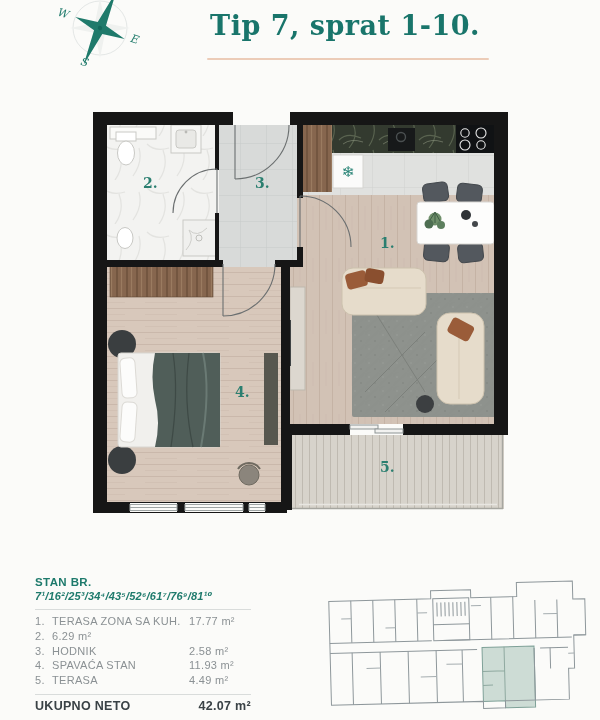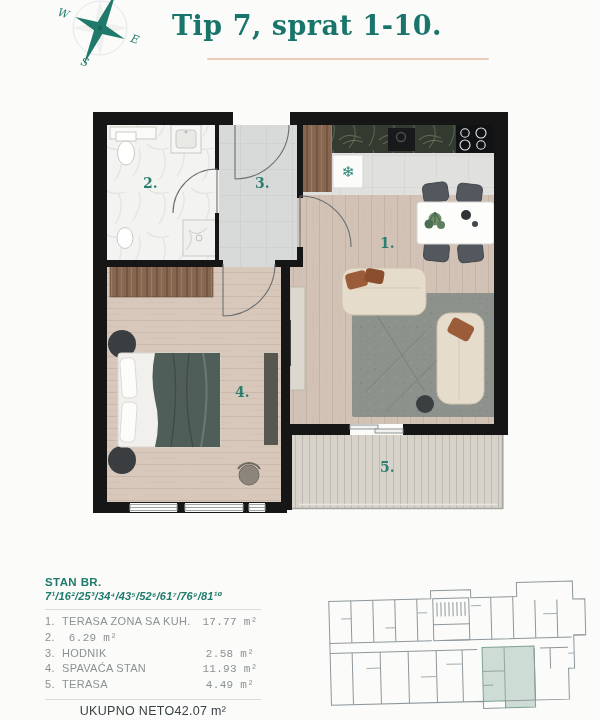--- a/index.html
+++ b/index.html
@@ -1,39 +1,39 @@
 <!DOCTYPE html>
 <html><head>
 <meta charset="utf-8">
 <style>
   html,body{margin:0;padding:0;}
   body{width:600px;height:720px;background:#fbfbf9;font-family:"Liberation Sans","DejaVu Sans",sans-serif;}
   #stage{position:relative;width:600px;height:720px;overflow:hidden;background:#fbfbf9;}
 
   
   #compass{position:absolute;left:38px;top:0;}
-  #title{position:absolute;left:172px;top:10px;width:314px;text-align:left;
+  #title{position:absolute;left:188px;top:10px;width:314px;text-align:center;
          font-family:"DejaVu Serif","Liberation Serif",serif;font-size:27px;font-weight:600;
          color:#19756b;letter-spacing:.5px;}
   #title-underline{position:absolute;left:207px;top:58px;width:282px;height:2px;background:#ecccb8;border-radius:1px;}
 
   
   #plan{position:absolute;left:85px;top:92px;width:430px;height:430px;}
 
   
-  #legend{position:absolute;left:45px;top:576px;width:216px;}
+  #legend{position:absolute;left:35px;top:576px;width:216px;}
   .stanbr{color:#1e7a6c;font-weight:bold;font-size:11.5px;letter-spacing:.4px;}
   .stannums{color:#1e7a6c;font-weight:bold;font-size:11px;letter-spacing:.2px;margin-top:2px;font-style:italic;}
   .divider{height:1px;background:#d9dcdb;margin:6px 0 4px 0;}
   .lrow{display:flex;align-items:baseline;font-size:11px;color:#8b9194;line-height:14.8px;letter-spacing:.3px;}
   .lrow .n{width:17px;}
   .lrow .nm{flex:1;}
-  .lrow .ar{width:62px;text-align:center;font-family:Liberation Mono, monospace;}
-  .trow{display:flex;align-items:baseline;justify-content:center;font-size:12.5px;
-        font-weight:normal;color:#3a4246;letter-spacing:.3px;}
+  .lrow .ar{width:62px;text-align:left;}
+  .trow{display:flex;align-items:baseline;justify-content:space-between;font-size:12.5px;
+        font-weight:bold;color:#3a4246;letter-spacing:.3px;}
 
   
   #keyplan{position:absolute;left:322px;top:576px;}
 
   .plan-label{font-family:"DejaVu Serif","Liberation Serif",serif;font-size:14px;fill:#2b7f70;font-weight:bold;}
   .compass-letter{font-family:"DejaVu Serif","Liberation Serif",serif;font-style:italic;font-size:11px;fill:#1f7a6b;}
 </style>
 </head>
 <body>
 

